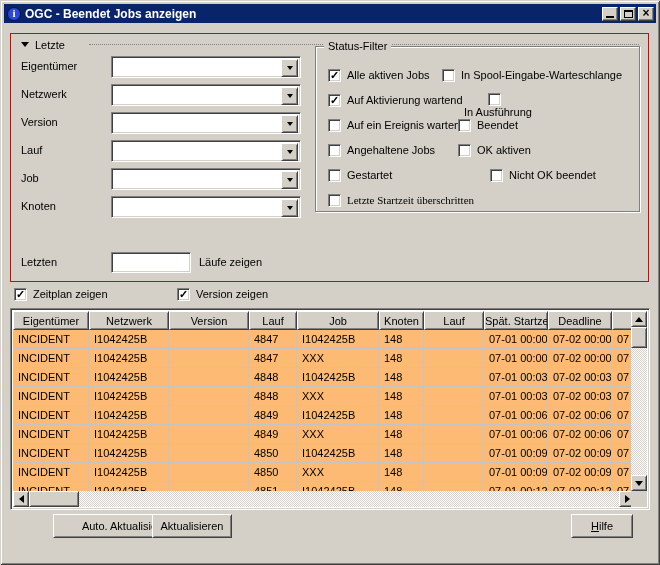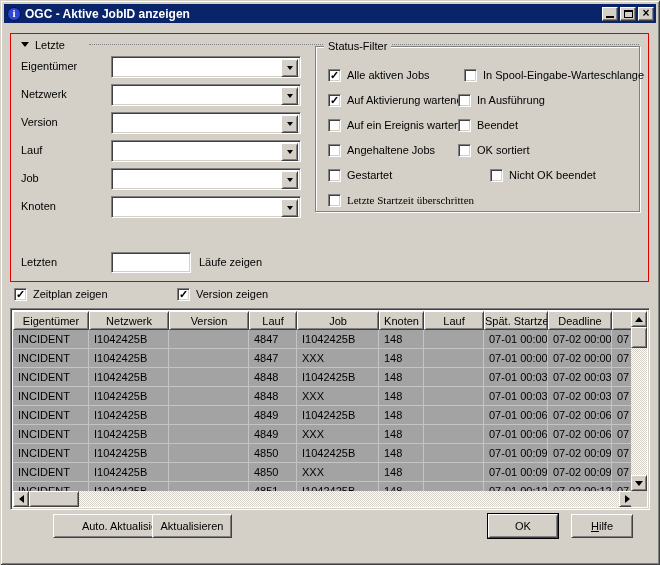--- a/index.html
+++ b/index.html
@@ -67,21 +67,21 @@
   .sort-info { position:absolute; left:306px; top:288px; white-space:nowrap; }
 
   
   .table-outer { position:absolute; left:10px; top:308px; width:640px; height:202px;
     background:#fff; border:1px solid; border-color:#808080 #fff #fff #808080;
     box-shadow: inset 1px 1px 0 #404040, inset -1px -1px 0 #d4d0c8; }
   .thead { position:absolute; left:2px; top:2px; width:622px; height:19px; display:flex; background:#d4d0c8; }
   .th { height:19px; flex:none; text-align:center; padding-top:3px; overflow:hidden; white-space:nowrap;
     background:#d4d0c8; border:1px solid; border-color:#fff #404040 #404040 #fff;
     box-shadow: inset 1px 1px 0 #d4d0c8, inset -1px -1px 0 #808080; }
-  .tbody { position:absolute; left:2px; top:21px; width:622px; height:163px; overflow:hidden; background:#a3a3a3; }
+  .tbody { position:absolute; left:2px; top:21px; width:622px; height:163px; overflow:hidden; background:#fdba74; }
   .tr { display:flex; height:19px; }
   .td { flex:none; height:19px; padding:3px 0 0 5px; overflow:hidden; white-space:nowrap;
     border-right:1px solid #c4c4c4; border-bottom:1px solid #c4c4c4; }
 
   
   .sb-track { background-image: conic-gradient(#fff 25%, #d4d0c8 0 50%, #fff 0 75%, #d4d0c8 0);
     background-size:2px 2px; }
   .vscroll { position:absolute; top:2px; right:2px; width:16px; height:180px; }
   .hscroll { position:absolute; left:2px; bottom:2px; width:622px; height:16px; }
   .sbtn { position:absolute; width:16px; height:16px; display:flex; align-items:center; justify-content:center; }
@@ -106,21 +106,21 @@
   .btn-help .fl { display:block; }
   .btn-help .fl::first-letter { text-decoration:underline; }
 </style>
 </head>
 <body>
 
 <div class="win">
 
   <div class="titlebar">
     <span class="title-icon">i</span>
-    <span class="title-text">OGC - Aktive JobID anzeigen</span>
+    <span class="title-text">OGC - Beendet Jobs anzeigen</span>
     <span class="tbtn">
         <span class="glyph-min"></span>
       </span>
     <span class="tbtn">
         <span class="glyph-max"></span>
       </span>
     <span class="tbtn">
         <span class="glyph-close">×</span>
       </span>
   </div>
@@ -212,35 +212,35 @@
         <span class="cb-label">Angehaltene Jobs</span>
       </div>
       <div class="cbrow" style="left: 12px; top: 121px;">
         <span class="cb"></span>
         <span class="cb-label">Gestartet</span>
       </div>
       <div class="cbrow" style="left: 12px; top: 146px; font-family: Liberation Serif, serif;">
         <span class="cb"></span>
         <span class="cb-label">Letzte Startzeit überschritten</span>
       </div>
-      <div class="cbrow" style="left: 148px; top: 21px;">
+      <div class="cbrow" style="left: 126px; top: 21px;">
         <span class="cb"></span>
         <span class="cb-label">In Spool-Eingabe-Warteschlange</span>
       </div>
-      <div class="cbrow" style="left: 142px; top: 46px;">
+      <div class="cbrow" style="left: 142px; top: 46px; flex-direction: column;">
         <span class="cb"></span>
         <span class="cb-label">In Ausführung</span>
       </div>
       <div class="cbrow" style="left: 142px; top: 71px;">
         <span class="cb"></span>
         <span class="cb-label">Beendet</span>
       </div>
       <div class="cbrow" style="left: 142px; top: 96px;">
         <span class="cb"></span>
-        <span class="cb-label">OK sortiert</span>
+        <span class="cb-label">OK aktiven</span>
       </div>
       <div class="cbrow" style="left: 142px; top: 121px; padding-left: 32px;">
         <span class="cb"></span>
         <span class="cb-label">Nicht OK beendet</span>
       </div>
     </div>
 
   <div class="cbrow" style="left:14px; top:287px;">
     <span class="cb" id="cb-zeitplan">✓</span>
     <span class="cb-label">Zeitplan zeigen</span>
@@ -391,18 +391,17 @@
       <span class="hthumb raised"></span>
       <span class="sbtn raised" style="right:0; top:0;">
           <span class="tri-rt-s"></span>
         </span>
     </div>
     <div class="sb-corner"></div>
   </div>
 
   <div class="pbtn btn-auto">Auto. Aktualisierung</div>
   <div class="pbtn btn-refresh">Aktualisieren</div>
-  <div class="pbtn pbtn-default btn-ok">OK</div>
   <div class="pbtn btn-help">
       <span class="fl">Hilfe</span>
     </div>
 
 </div>
 
 </body></html>

